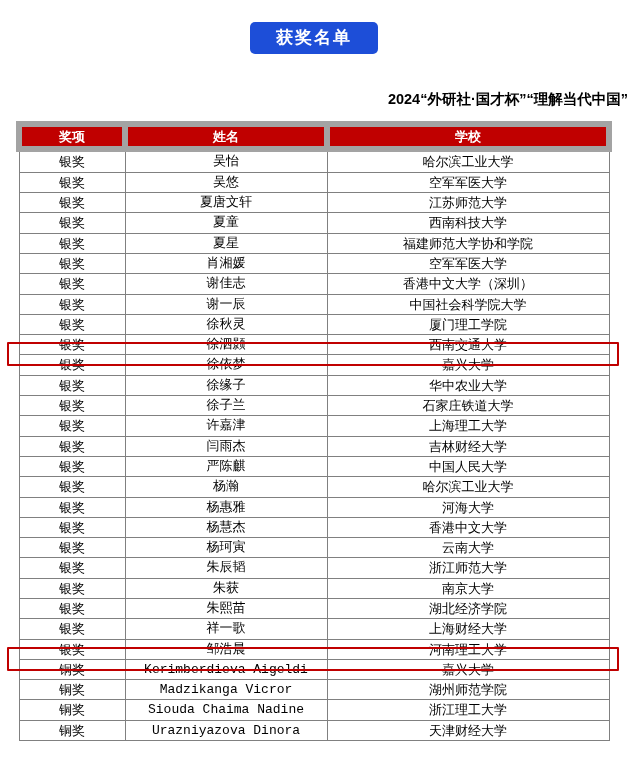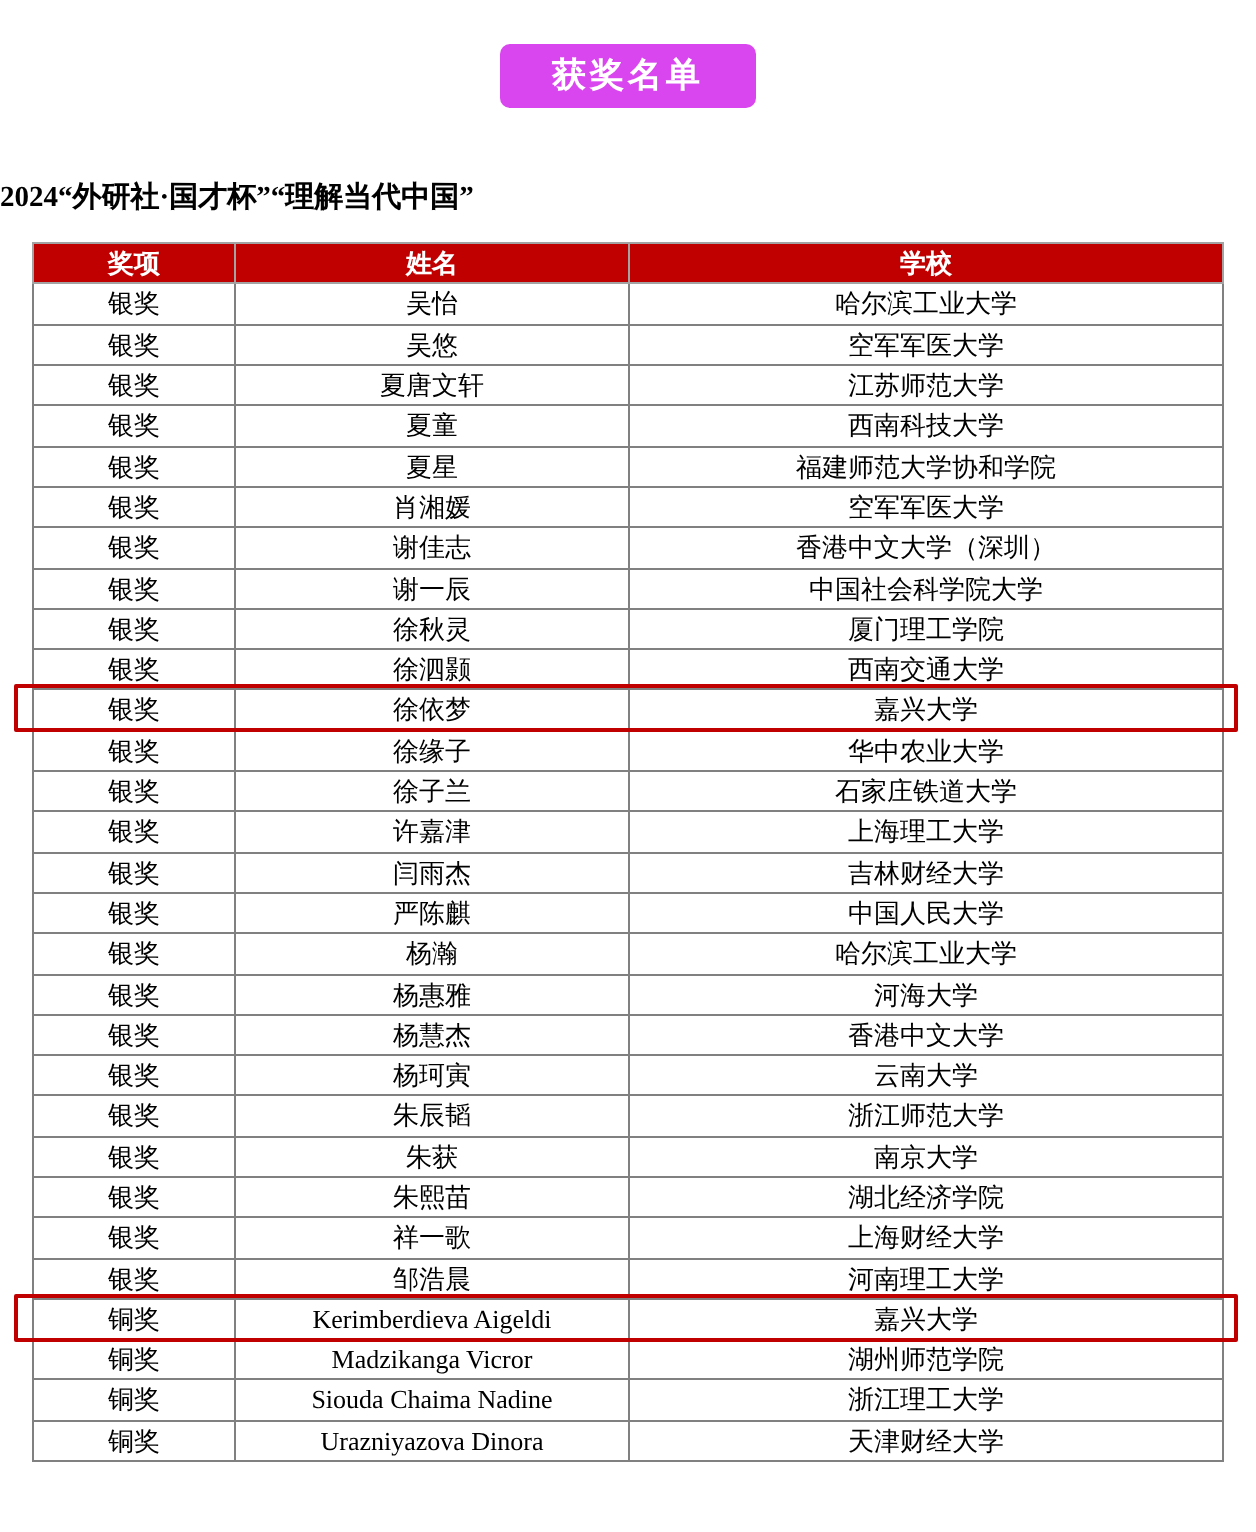--- a/index.html
+++ b/index.html
@@ -20,36 +20,36 @@
     height: 766px;
     background: #ffffff;
   }
   
   .badge-wrap {
     display: flex;
     justify-content: center;
     padding-top: 22px;
   }
   .badge {
-    background: #d946ef;
+    background: #1d4ed8;
     color: #ffffff;
     font-family: "Liberation Sans", sans-serif;
     font-size: 17px;
     font-weight: bold;
     letter-spacing: 2px;
     padding: 7px 26px 8px 26px;
     border-radius: 5px;
     line-height: 1;
   }
   
   .title-block {
     margin-top: 34px;
-    text-align: left;
+    text-align: right;
     color: #000000;
-    font-family: Liberation Serif, serif;
+    font-family: Liberation Sans, sans-serif;
     font-weight: bold;
     font-size: 14.5px;
     line-height: 1.55;
   }
   .title-line {
     display: block;
     white-space: nowrap;
   }
   
   .table-wrap {
@@ -64,38 +64,38 @@
   }
   table.award th {
     background: #c00000;
     color: #ffffff;
     font-family: "Liberation Serif", serif;
     font-weight: bold;
     font-size: 13px;
     height: 19px;
     line-height: 19px;
     padding: 0;
-    border: 1px solid #a3a3a3;
+    border: 6px solid #a3a3a3;
     text-align: center;
   }
   table.award td {
     border: 1px solid #808080;
     border-top: none;
     height: 19.3px;
     line-height: 19.3px;
     padding: 0;
     text-align: center;
     font-size: 13px;
     color: #000000;
     font-family: "Liberation Serif", serif;
     white-space: nowrap;
     overflow: hidden;
   }
   table.award tr td:first-child { width: 100px; margin-left: 12px; }
-  table.award tr td:nth-child(2) { width: 196px; }
+  table.award tr td:nth-child(2) { width: 196px; font-family: Liberation Mono, monospace; }
   table.award th:first-child { width: 100px; }
   table.award th:nth-child(2) { width: 196px; }
   td.name-latin {
     font-family: "Liberation Serif", serif;
     font-size: 12.5px;
   }
   
   .hl {
     position: absolute;
     left: -9px;

